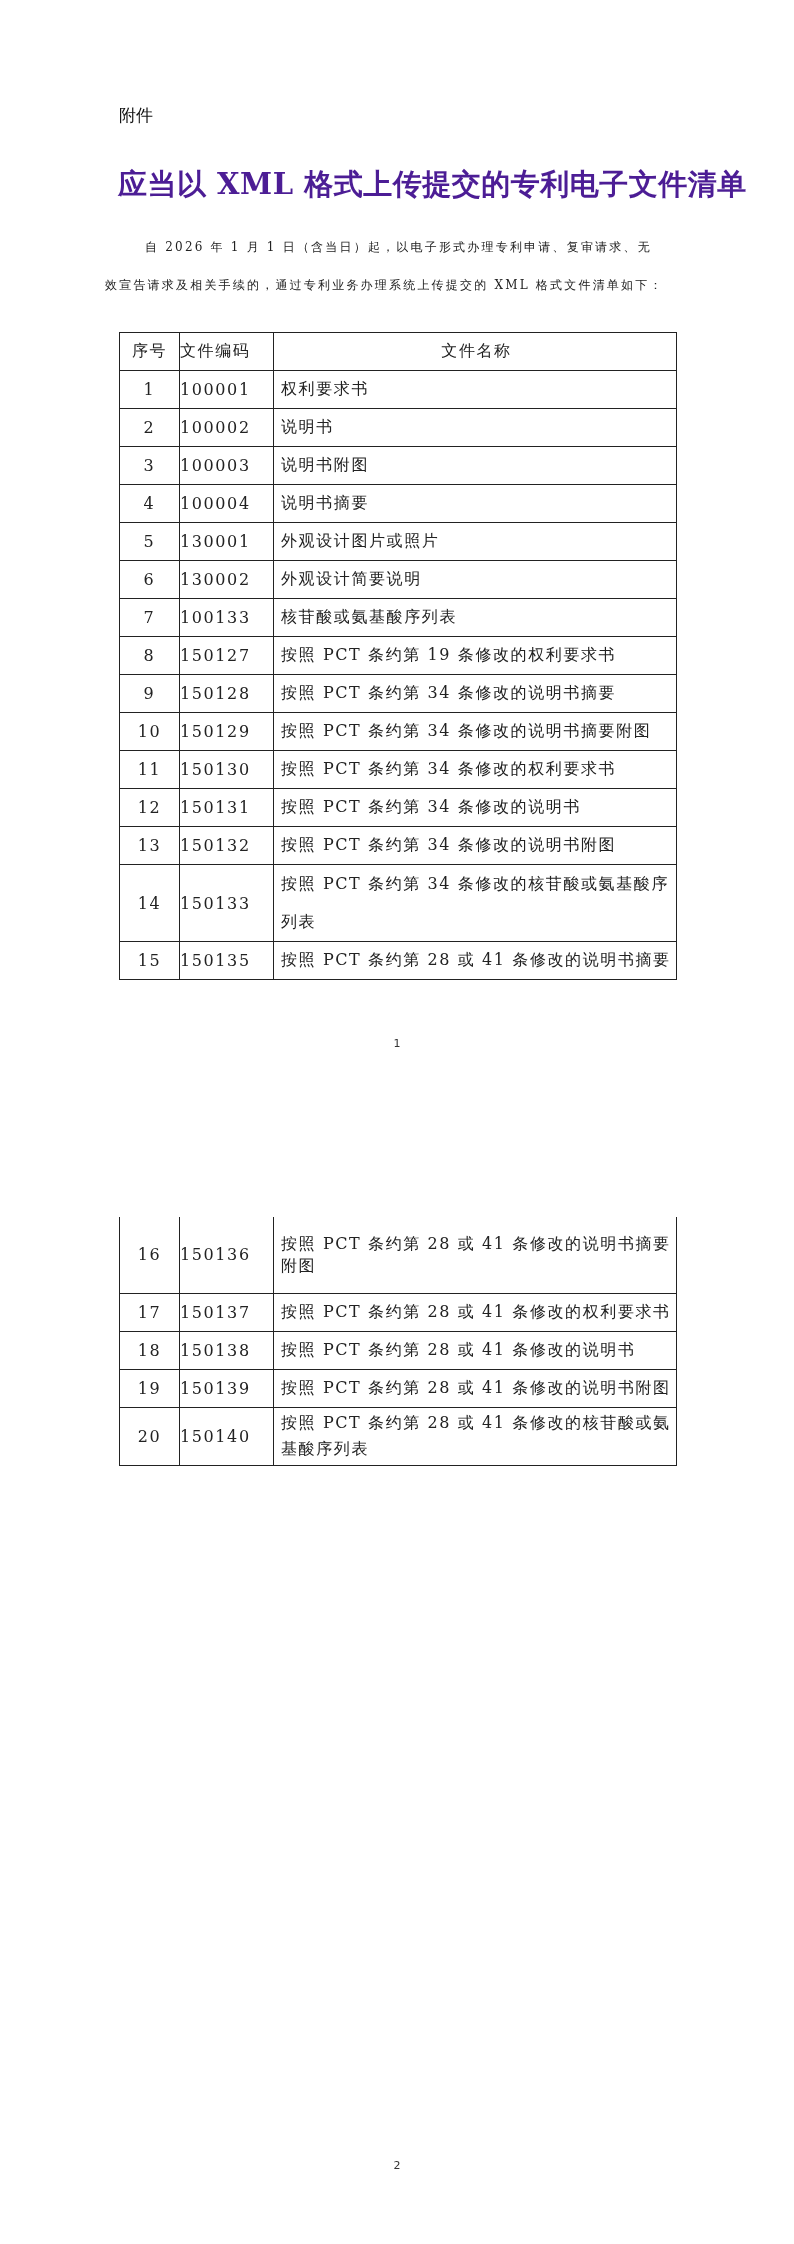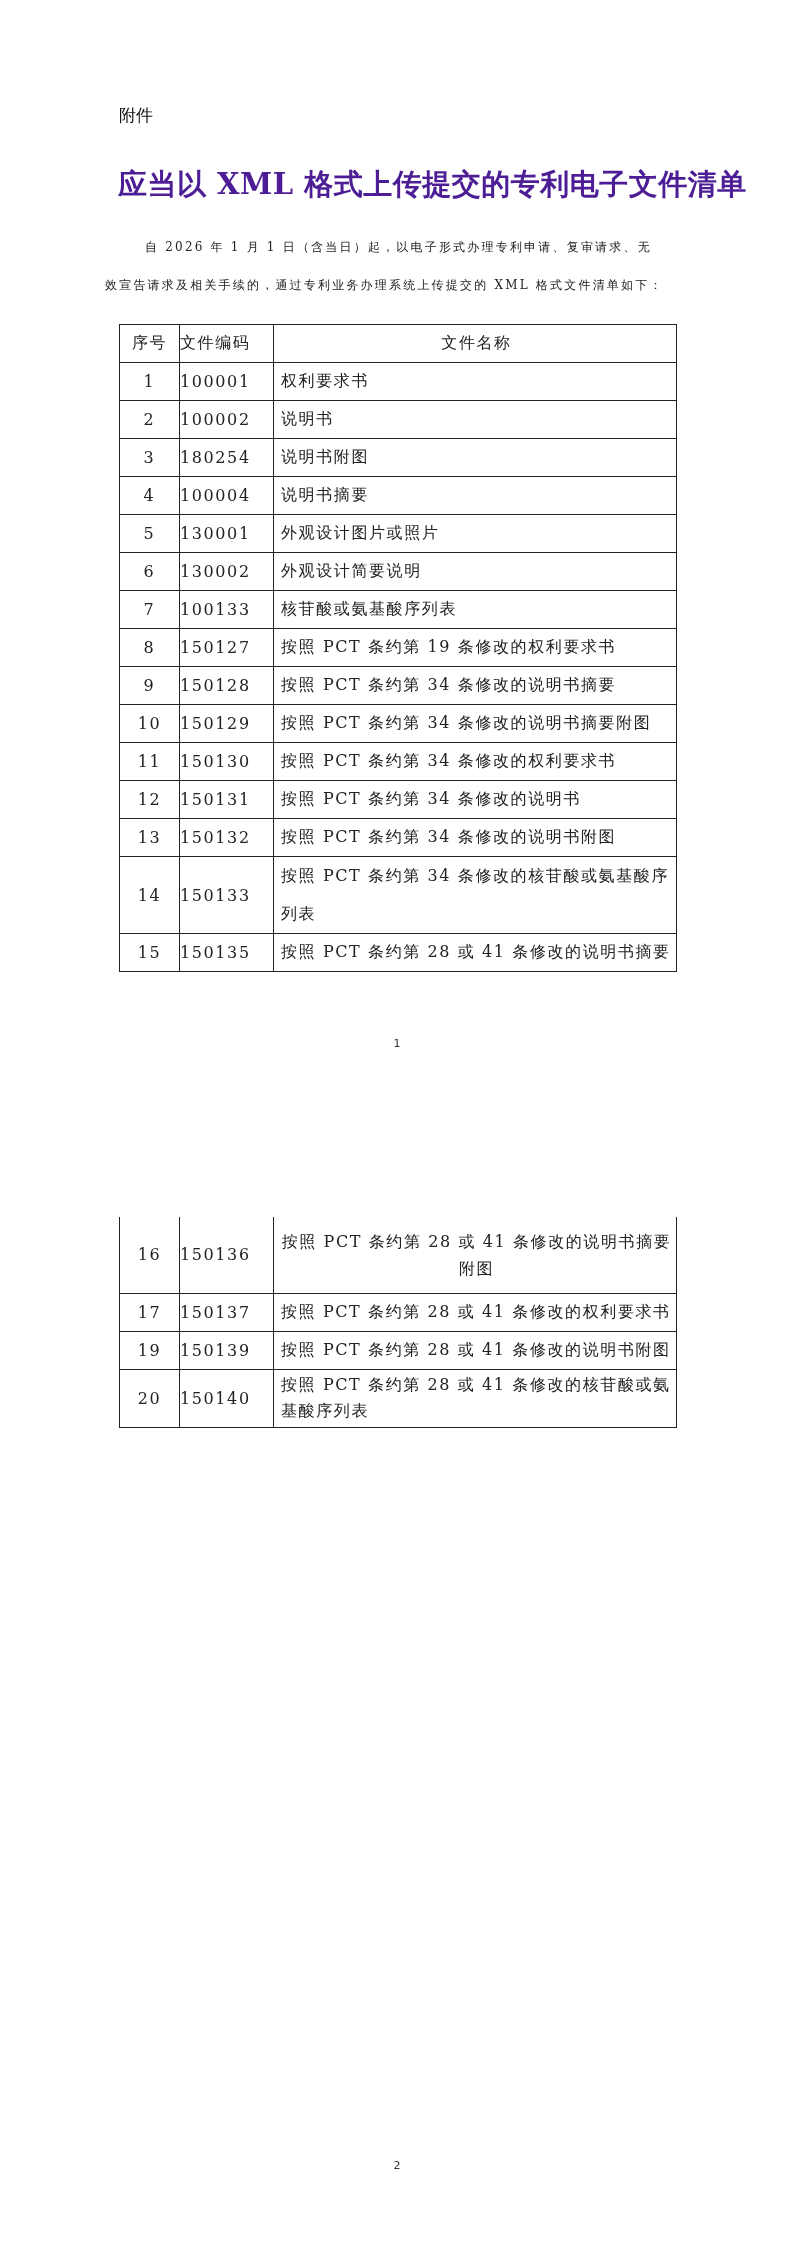--- a/index.html
+++ b/index.html
@@ -37,23 +37,23 @@
     .col-no { width: 60px; text-align: center; }
     .col-code { width: 94px; text-align: left; }
     .col-name { text-align: left; padding-left: 7px; padding-right: 4px; }
     th.col-name { text-align: center; }
     .file-table tr { height: 38px; }
     .file-table tr.tall { height: 76px; }
     .file-table tr.tall td.col-name { line-height: 38px; margin-top: 48px; }
     .file-table tr.tall-tight { height: 58px; }
     .file-table tr.tall-tight td.col-name { line-height: 26px; }
     .file-table tr.tall-p2 { height: 76px; }
-    .file-table tr.tall-p2 td.col-name { line-height: 27px; text-align: center; }
+    .file-table tr.tall-p2 td.col-name { line-height: 22px; }
 
-    #table-page1 { top: 324px; padding-left: 46px; }
+    #table-page1 { top: 332px; padding-left: 46px; }
     #table-page2 { top: 1217px; }
     #table-page2 tr:first-child td { border-top: none; }
 
     .page-number {
       position: absolute; left: 0; width: 794px; text-align: center;
       font-family: "DejaVu Sans", "Liberation Sans", sans-serif;
       font-size: 11px; color: #333;
     }
     #page-number-1 { top: 1037px; }
     #page-number-2 { top: 2159px; }
@@ -77,21 +77,21 @@
     <td class="col-code">100001</td>
     <td class="col-name">权利要求书</td>
   </tr>
   <tr>
     <td class="col-no">2</td>
     <td class="col-code">100002</td>
     <td class="col-name">说明书</td>
   </tr>
   <tr>
     <td class="col-no">3</td>
-    <td class="col-code">180254</td>
+    <td class="col-code">100003</td>
     <td class="col-name">说明书附图</td>
   </tr>
   <tr>
     <td class="col-no">4</td>
     <td class="col-code">100004</td>
     <td class="col-name">说明书摘要</td>
   </tr>
   <tr>
     <td class="col-no">5</td>
     <td class="col-code">130001</td>
@@ -158,20 +158,25 @@
     <td class="col-no">16</td>
     <td class="col-code">150136</td>
     <td class="col-name">按照 PCT 条约第 28 或 41 条修改的说明书摘要附图</td>
   </tr>
   <tr>
     <td class="col-no">17</td>
     <td class="col-code">150137</td>
     <td class="col-name">按照 PCT 条约第 28 或 41 条修改的权利要求书</td>
   </tr>
   <tr>
+    <td class="col-no">18</td>
+    <td class="col-code">150138</td>
+    <td class="col-name">按照 PCT 条约第 28 或 41 条修改的说明书</td>
+  </tr>
+  <tr>
     <td class="col-no">19</td>
     <td class="col-code">150139</td>
     <td class="col-name">按照 PCT 条约第 28 或 41 条修改的说明书附图</td>
   </tr>
   <tr class="tall-tight">
     <td class="col-no">20</td>
     <td class="col-code">150140</td>
     <td class="col-name">按照 PCT 条约第 28 或 41 条修改的核苷酸或氨基酸序列表</td>
   </tr>
 </tbody>

